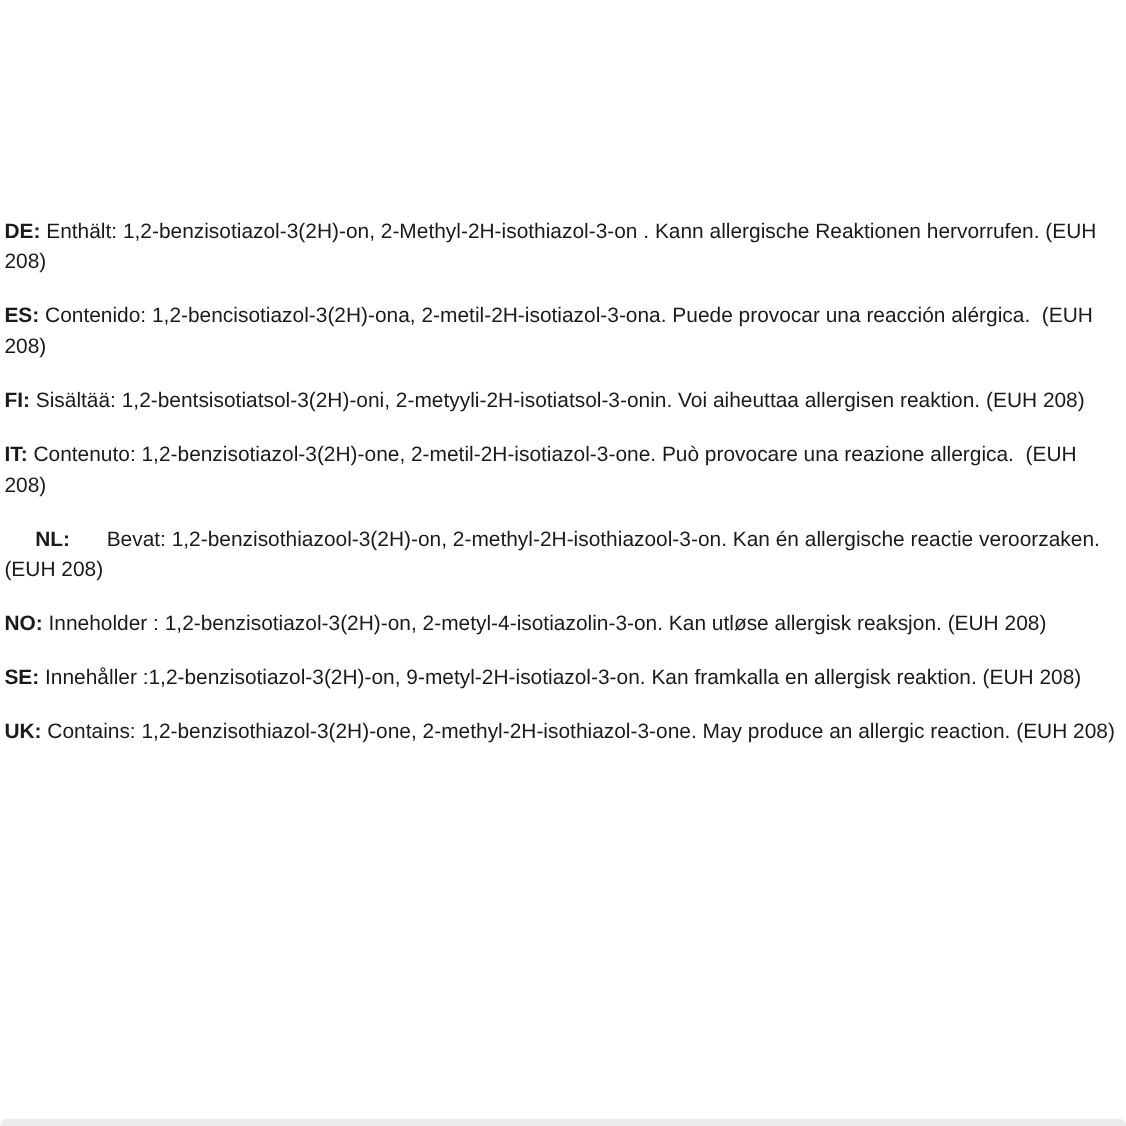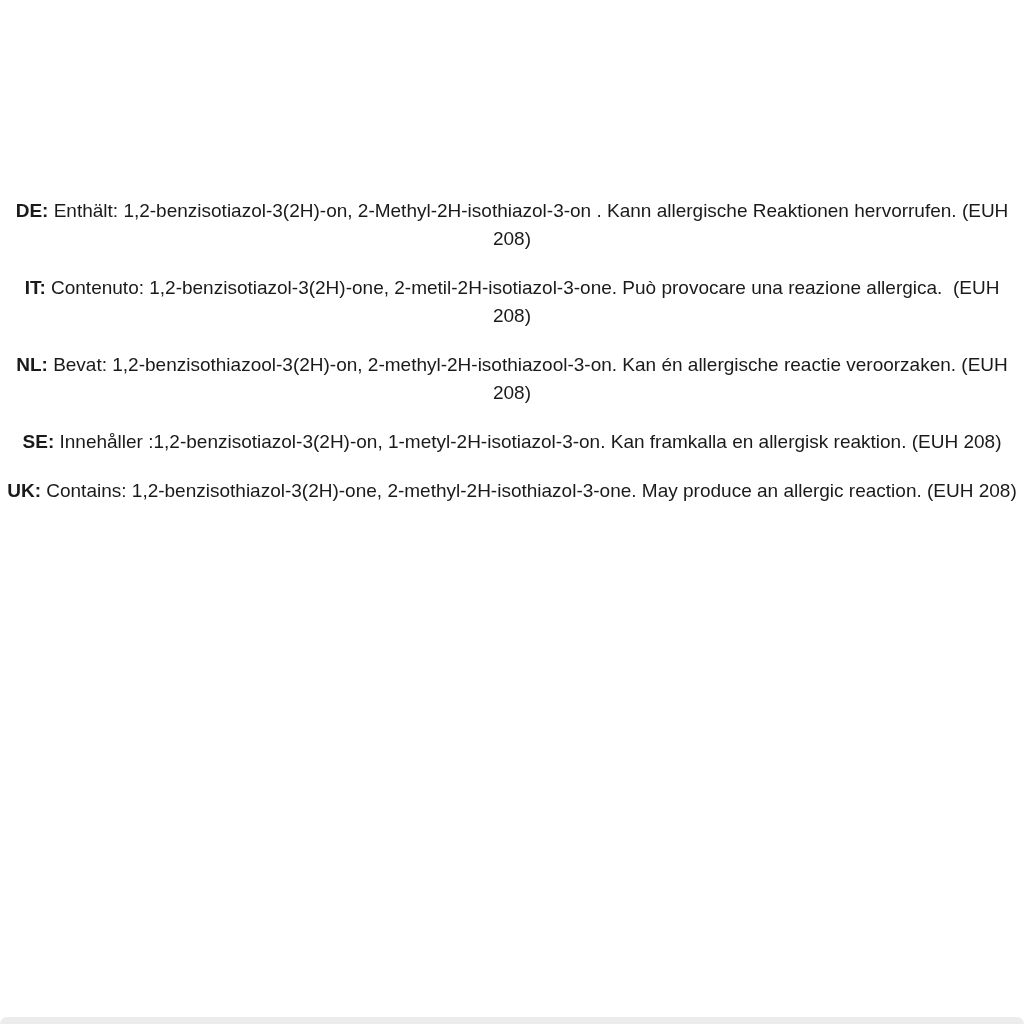--- a/index.html
+++ b/index.html
@@ -16,52 +16,55 @@
     color: #1a1a1a;
   }
   .doc {
     padding: 197px 4px 0 4px;
     font-size: 19px;
     line-height: 28px;
   }
   .para {
     margin: 0 0 21px 0;
     white-space: pre-wrap;
-    text-align: center;
   }
   .lang {
     font-weight: 700;
   }
   .u {
+    margin-left: 28px;
   }
   .page-edge {
     position: absolute;
     bottom: 0;
     left: 0;
     width: 100%;
     height: 7px;
     background: #ececec;
     border-radius: 8px 8px 0 0;
   }
 </style>
 </head>
 <body>
 
 <div class="doc">
 
   <p class="para"><strong class="lang">DE:</strong><span> Enthält: 1,2-benzisotiazol-3(2H)-on, 2-Methyl-2H-isothiazol-3-on . Kann allergische Reaktionen hervorrufen. (EUH 208)</span></p>
 
 
+  <p class="para"><strong class="lang">ES:</strong><span> Contenido: 1,2-bencisotiazol-3(2H)-ona, 2-metil-2H-isotiazol-3-ona. Puede provocar una reacción alérgica.  (EUH 208)</span></p>
 
+  <p class="para"><strong class="lang">FI:</strong><span> Sisältää: 1,2-bentsisotiatsol-3(2H)-oni, 2-metyyli-2H-isotiatsol-3-onin. Voi aiheuttaa allergisen reaktion. (EUH 208)</span></p>
 
 
   <p class="para"><strong class="lang">IT:</strong><span> Contenuto: 1,2-benzisotiazol-3(2H)-one, 2-metil-2H-isotiazol-3-one. Può provocare una reazione allergica.  (EUH 208)</span></p>
 
   <p class="para"><strong class="lang u">NL:</strong><span class="u"> </span><span>Bevat: 1,2-benzisothiazool-3(2H)-on, 2-methyl-2H-isothiazool-3-on. Kan én allergische reactie veroorzaken. (EUH 208)</span></p>
 
+  <p class="para"><strong class="lang">NO:</strong><span> Inneholder : 1,2-benzisotiazol-3(2H)-on, 2-metyl-4-isotiazolin-3-on. Kan utløse allergisk reaksjon. (EUH 208)</span></p>
 
-  <p class="para"><strong class="lang">SE:</strong><span> Innehåller :1,2-benzisotiazol-3(2H)-on, 1-metyl-2H-isotiazol-3-on. Kan framkalla en allergisk reaktion. (EUH 208)</span></p>
+  <p class="para"><strong class="lang">SE:</strong><span> Innehåller :1,2-benzisotiazol-3(2H)-on, 9-metyl-2H-isotiazol-3-on. Kan framkalla en allergisk reaktion. (EUH 208)</span></p>
 
   <p class="para"><strong class="lang">UK:</strong><span> Contains: 1,2-benzisothiazol-3(2H)-one, 2-methyl-2H-isothiazol-3-one. May produce an allergic reaction. (EUH 208)</span></p>
 
 </div>
 
 <div class="page-edge"></div>
 
 </body></html>

